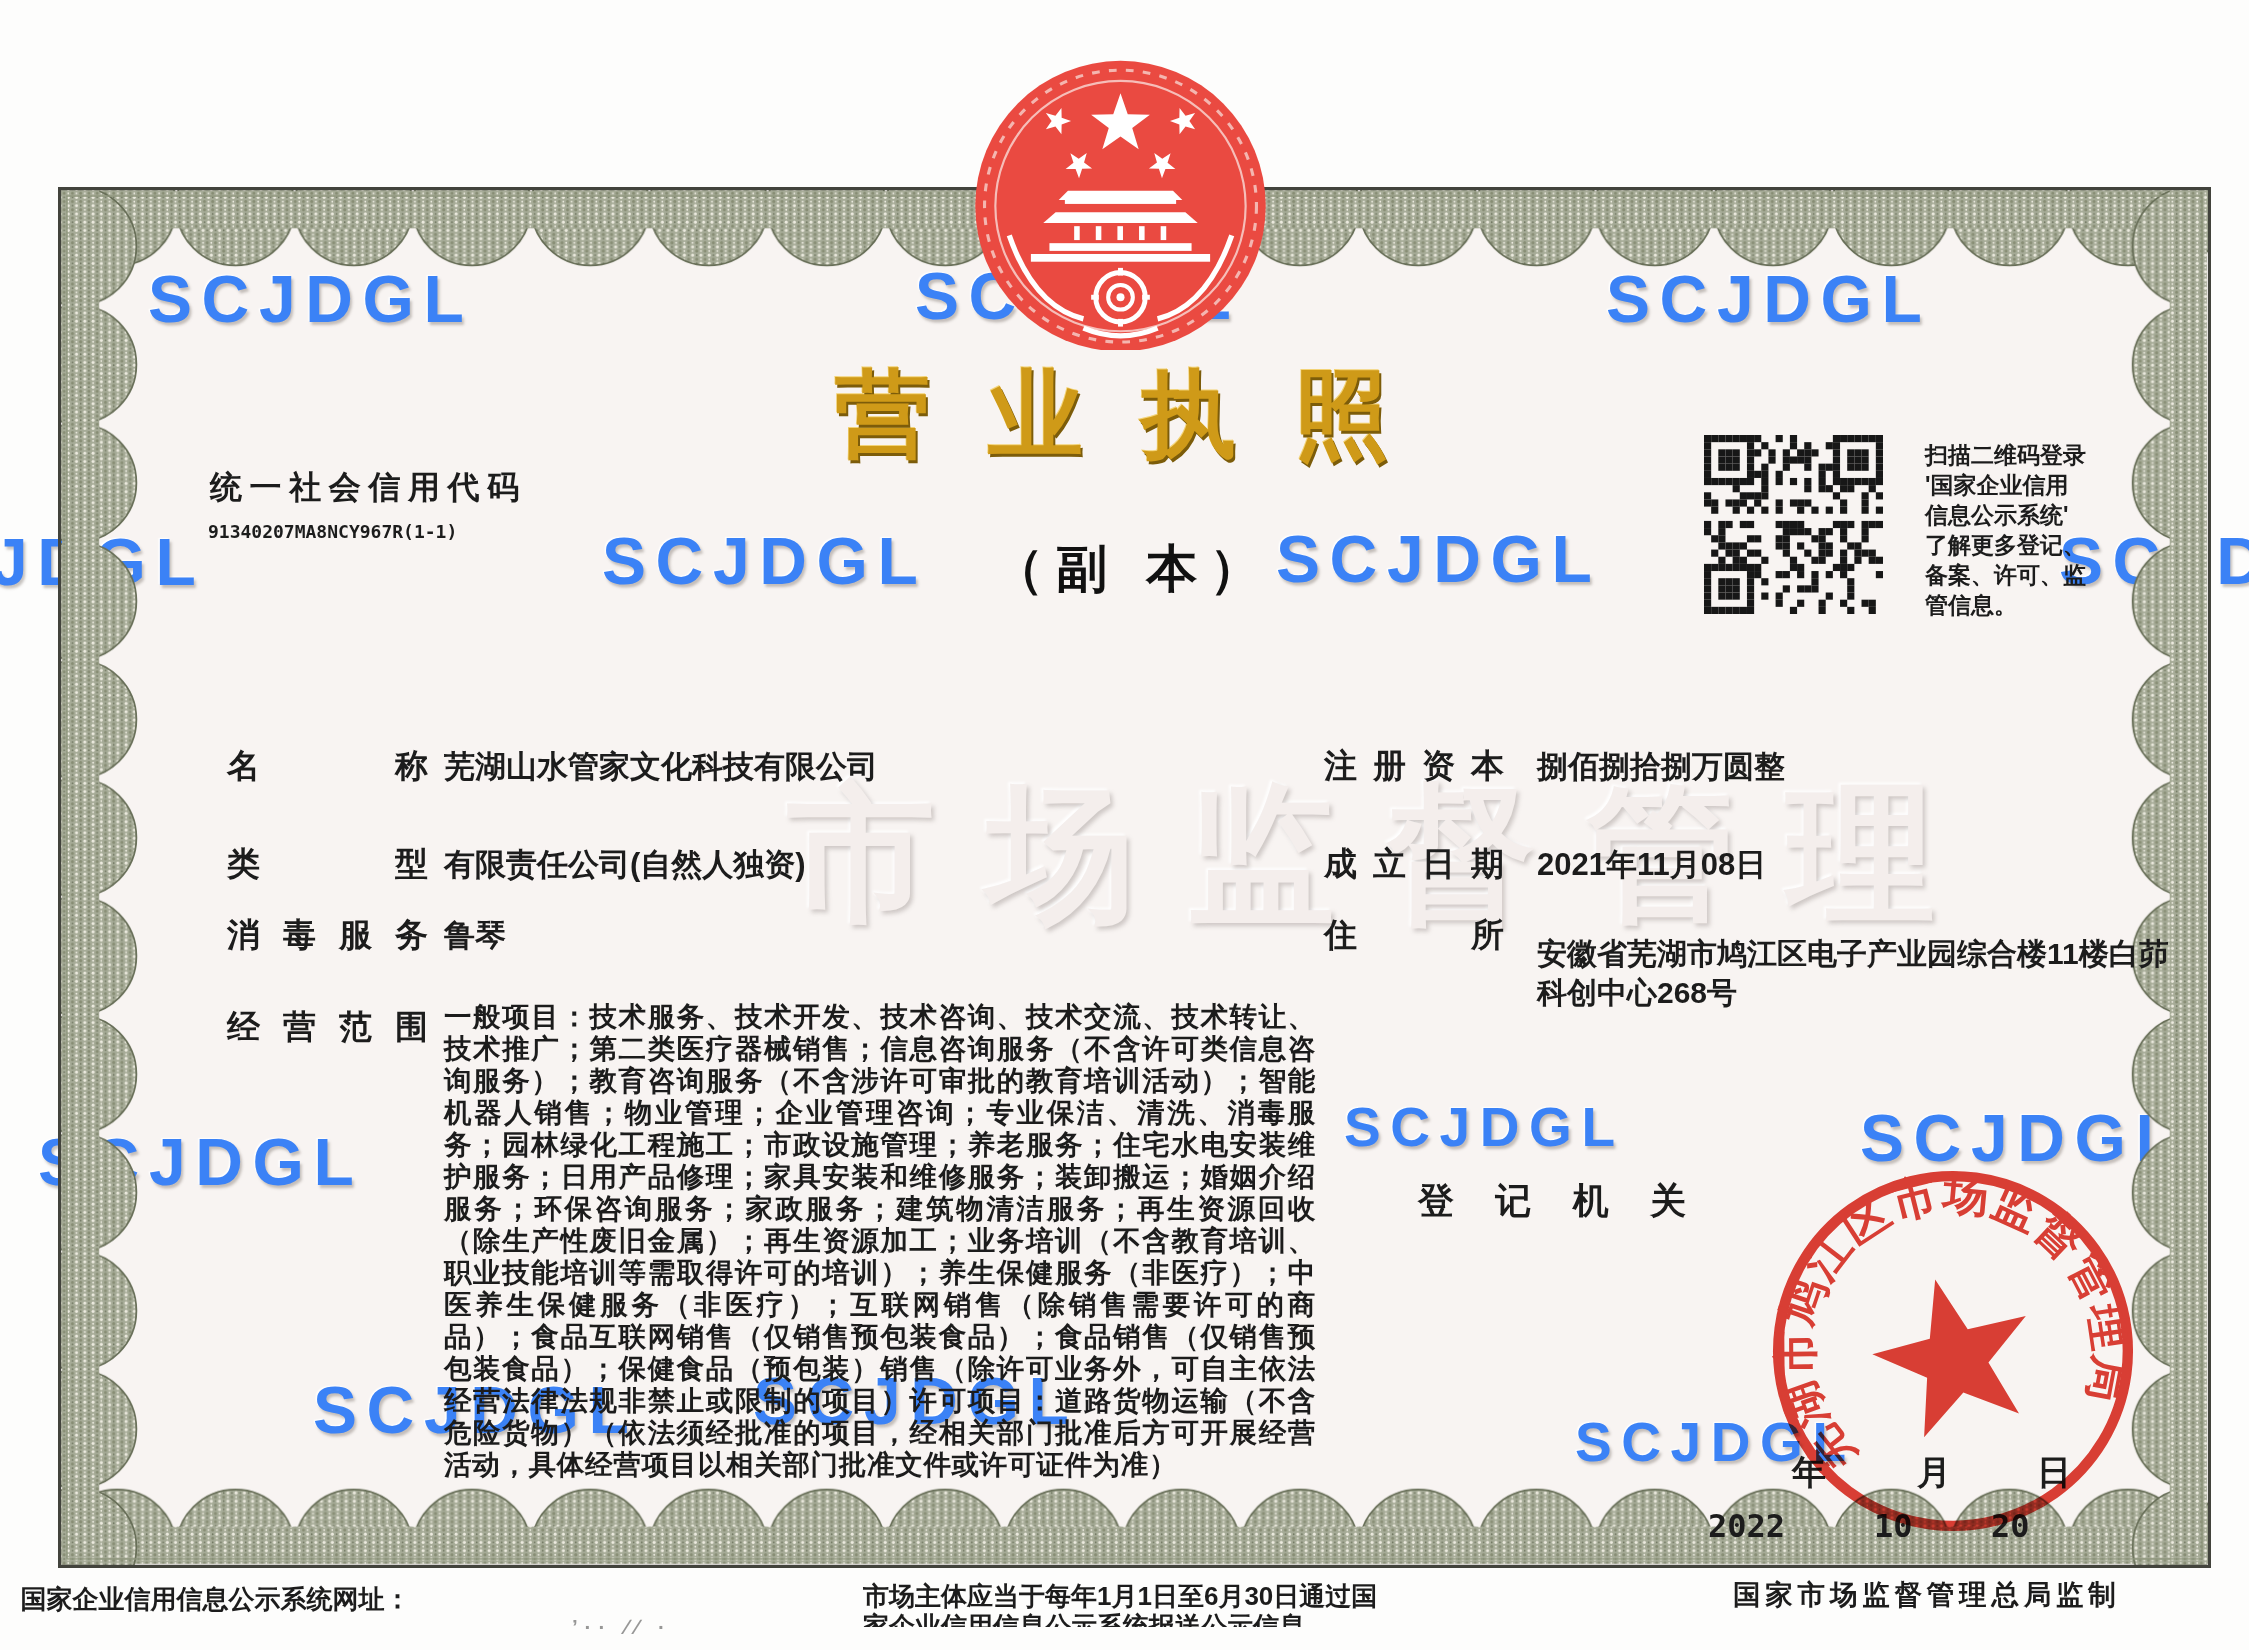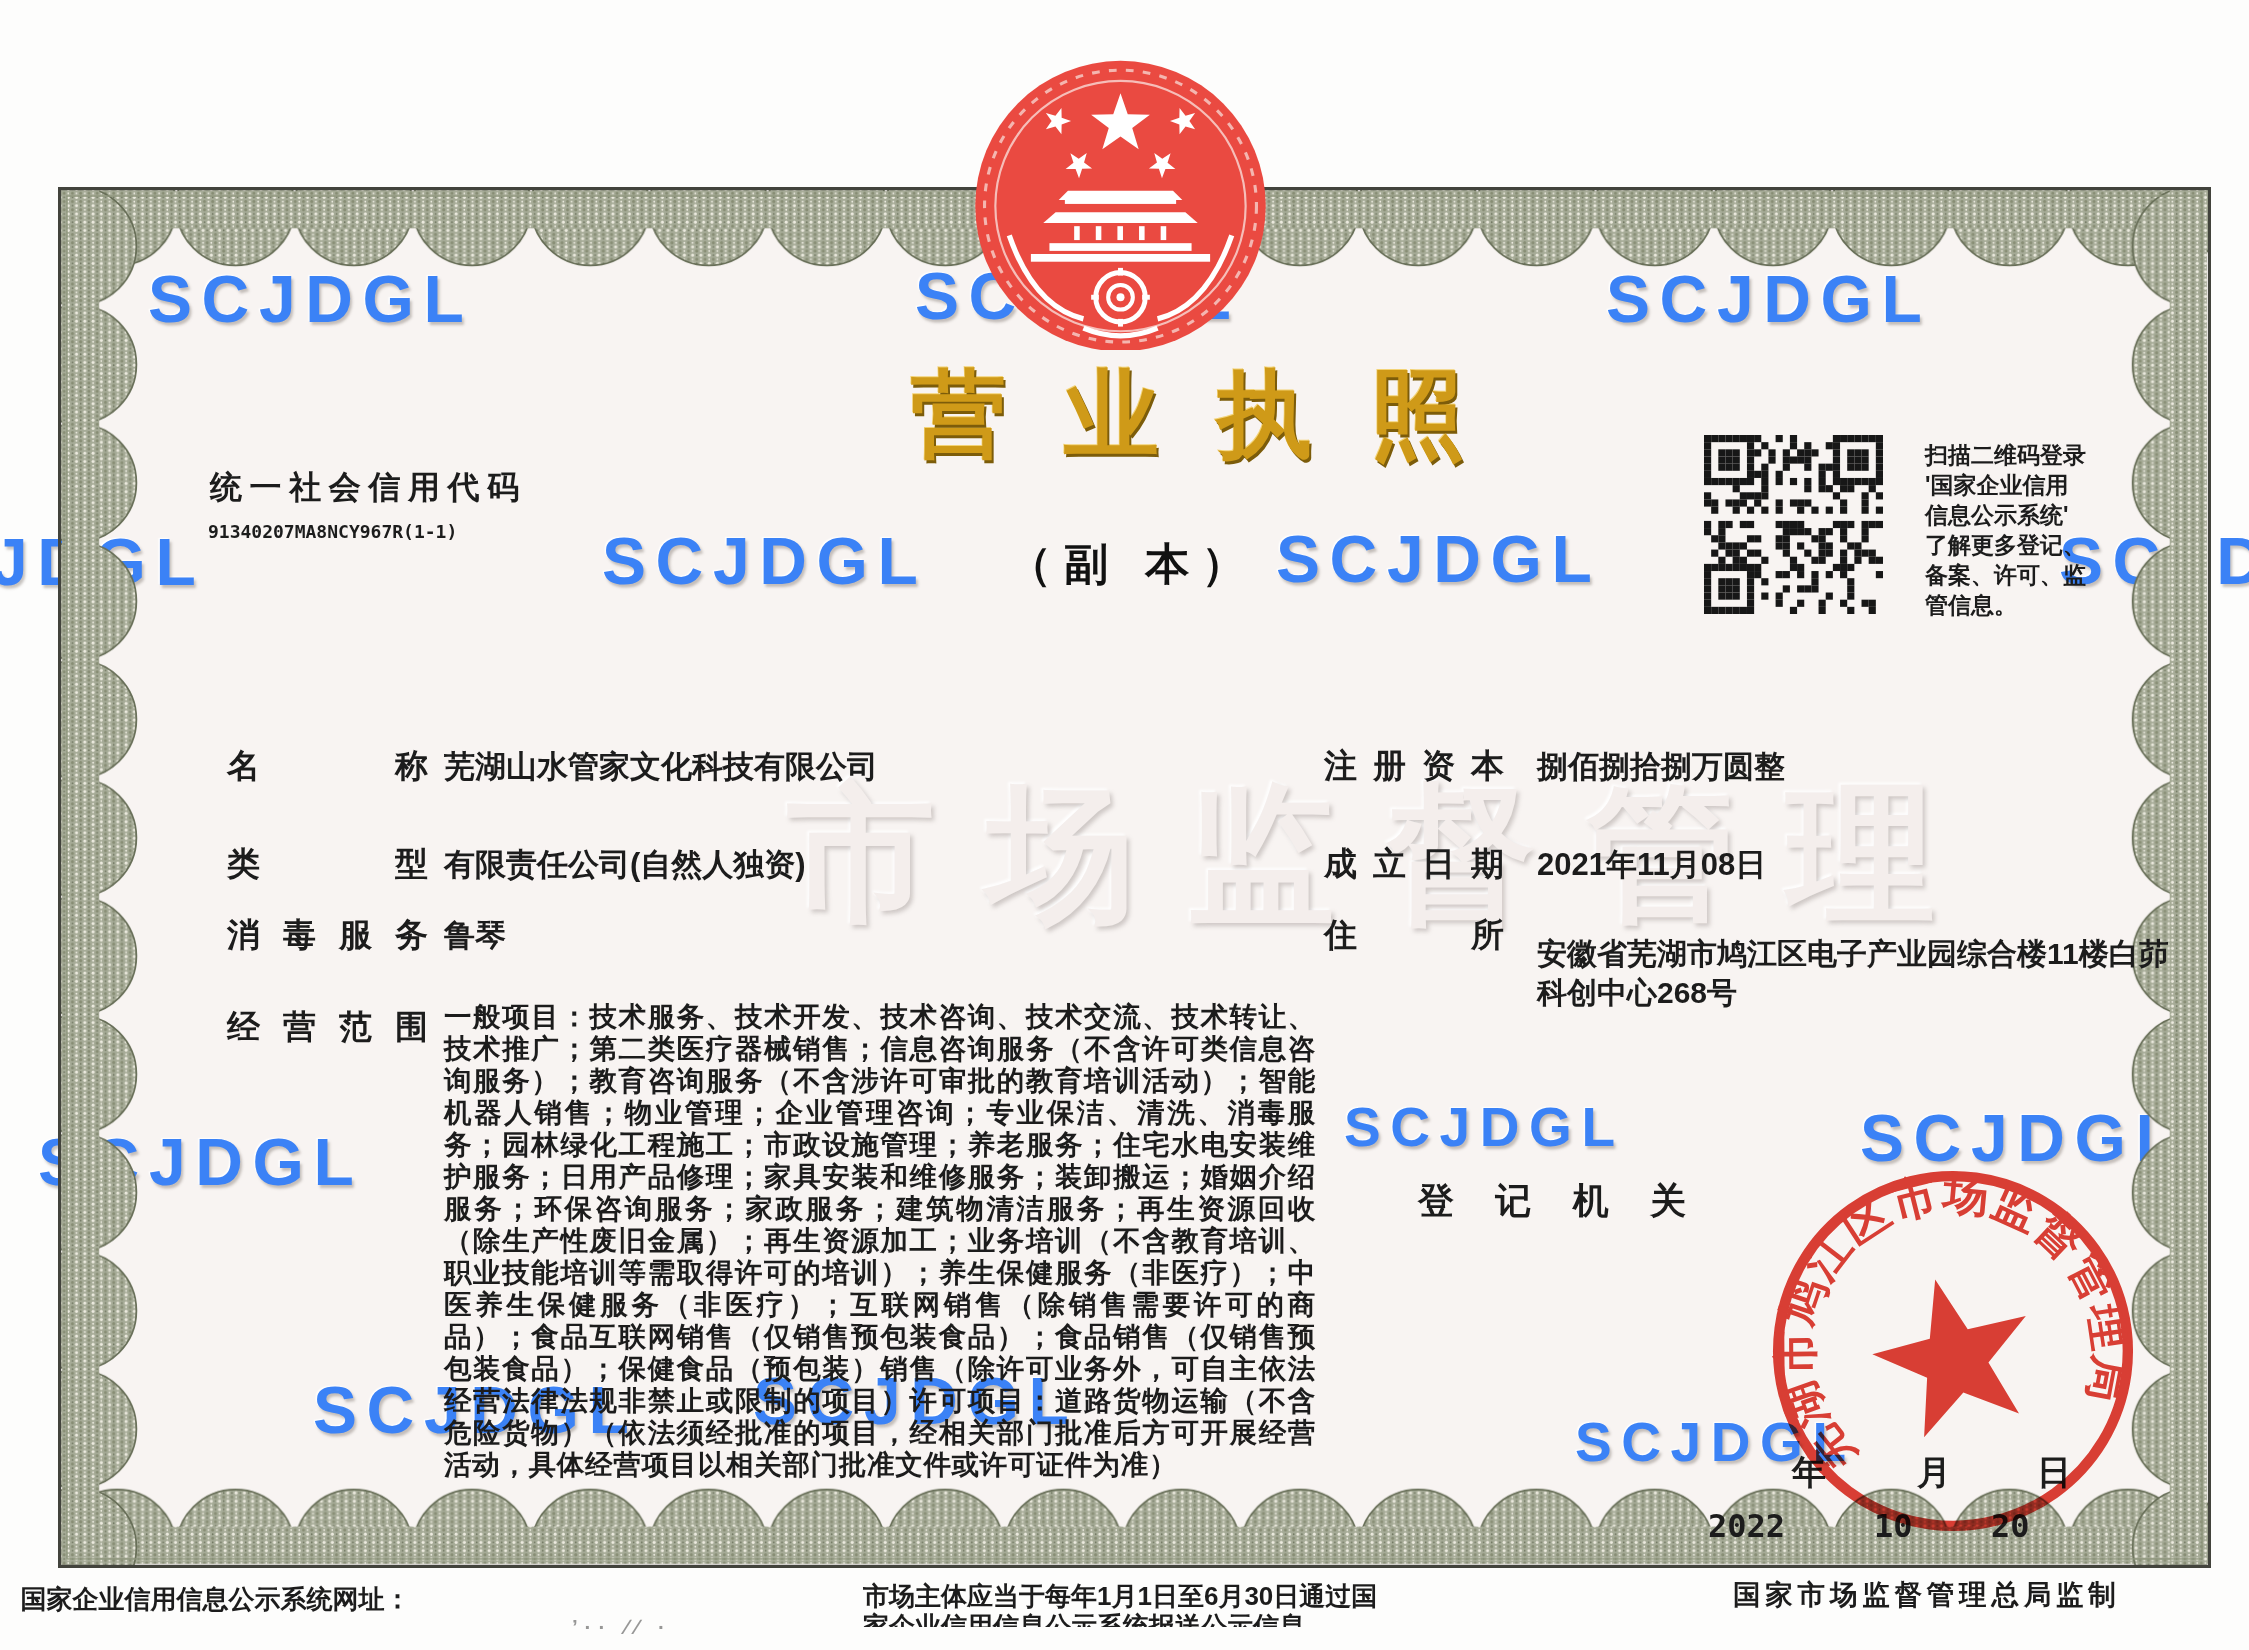--- a/index.html
+++ b/index.html
@@ -9,24 +9,24 @@
   
   .paper{left:61px;top:190px;width:2147px;height:1375px;background:#f8f4f2;}
   
   .wm{font-weight:700;color:#3b82f6;letter-spacing:9.6px;font-size:66px;white-space:nowrap;
       text-shadow:2.1px 2.8px 2.8px rgba(130,122,115,.45),-1.4px -1.4px 1.4px #ffffff;}
   .wm-cn{font-size:148px;letter-spacing:52px;color:#f4eeec;
       text-shadow:2.8px 3.4px 4.1px rgba(140,130,125,.38),-2.1px -2.1px 2.8px #ffffff;}
   
   .frame{left:58px;top:187px;width:2153px;height:1381px;}
   
-  .title{left:777px;top:352px;width:688px;text-align:right;font-size:95px;font-weight:700;
+  .title{left:777px;top:352px;width:688px;text-align:left;font-size:95px;font-weight:700;
          letter-spacing:58px;padding-left:58px;color:#cf9a18;
          text-shadow:2.1px 2.8px 0 #7c5c0a,-0.7px -0.7px 0 #f3d376;}
-  .subtitle{left:811px;top:535px;width:619px;text-align:center;font-size:44px;font-weight:700;
+  .subtitle{left:811px;top:535px;width:619px;text-align:center;font-size:51px;font-weight:700;
             letter-spacing:12.4px;padding-left:12.4px;color:#111;}
   .cc-label{left:210px;top:466px;font-size:32px;font-weight:700;letter-spacing:7.6px;}
   .cc-value{left:208px;top:521px;font-size:18px;font-weight:700;font-family:"DejaVu Sans Mono","Liberation Mono",monospace;letter-spacing:0px;}
   
   .qr{left:1704px;top:435px;width:179px;height:179px;}
   .qr-caption{left:1925px;top:440px;width:237px;font-size:23px;font-weight:700;line-height:30px;}
   
   .flabel{display:inline-block;text-align:justify;text-align-last:justify;font-size:33px;font-weight:700;}
   .lw{width:201px;} .rw{width:180px;}
   .fval{font-size:31px;font-weight:700;}

